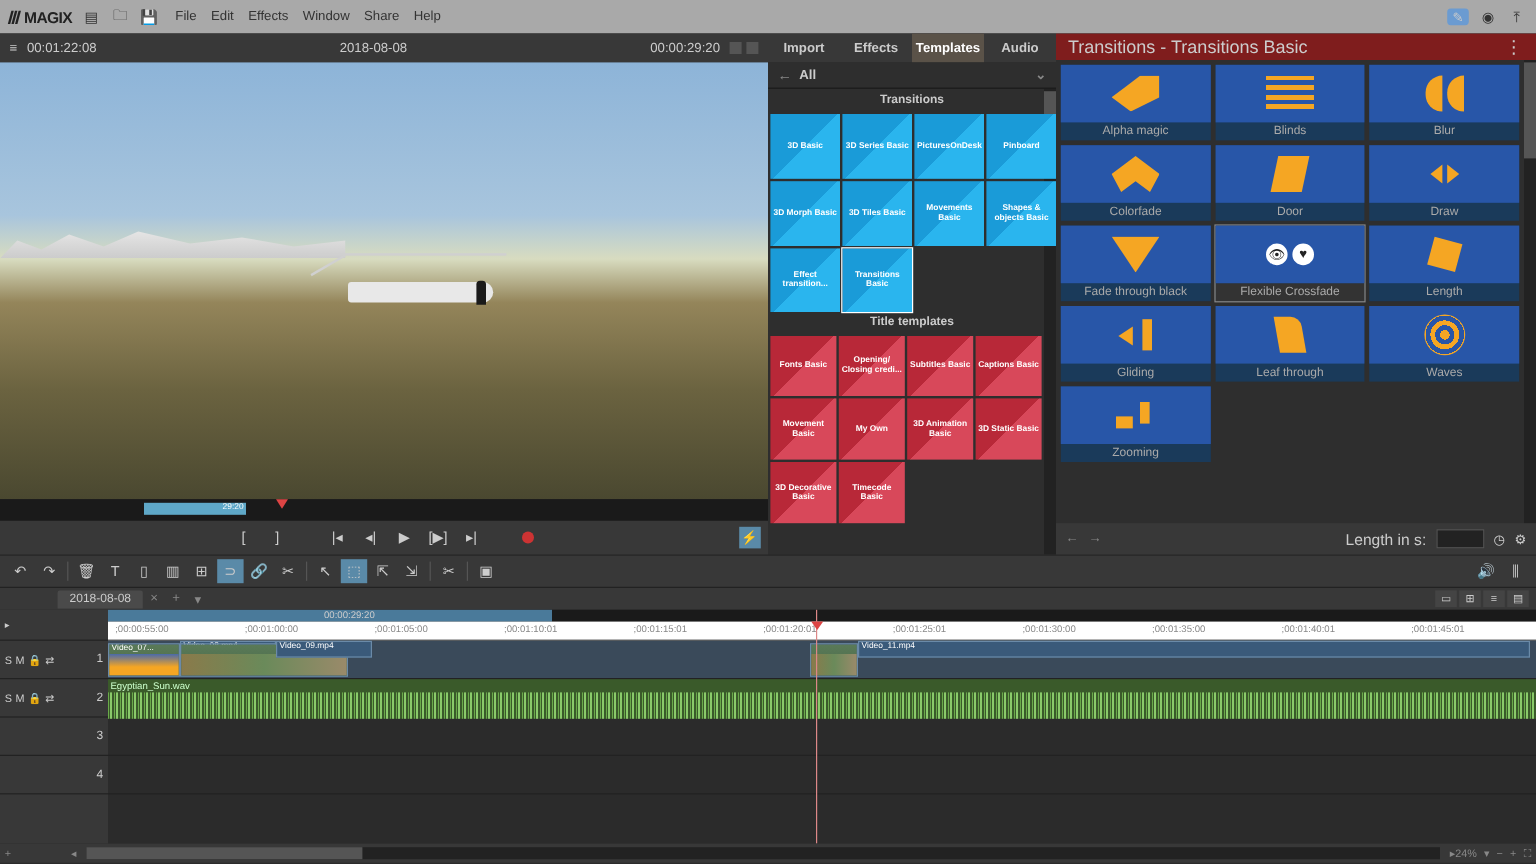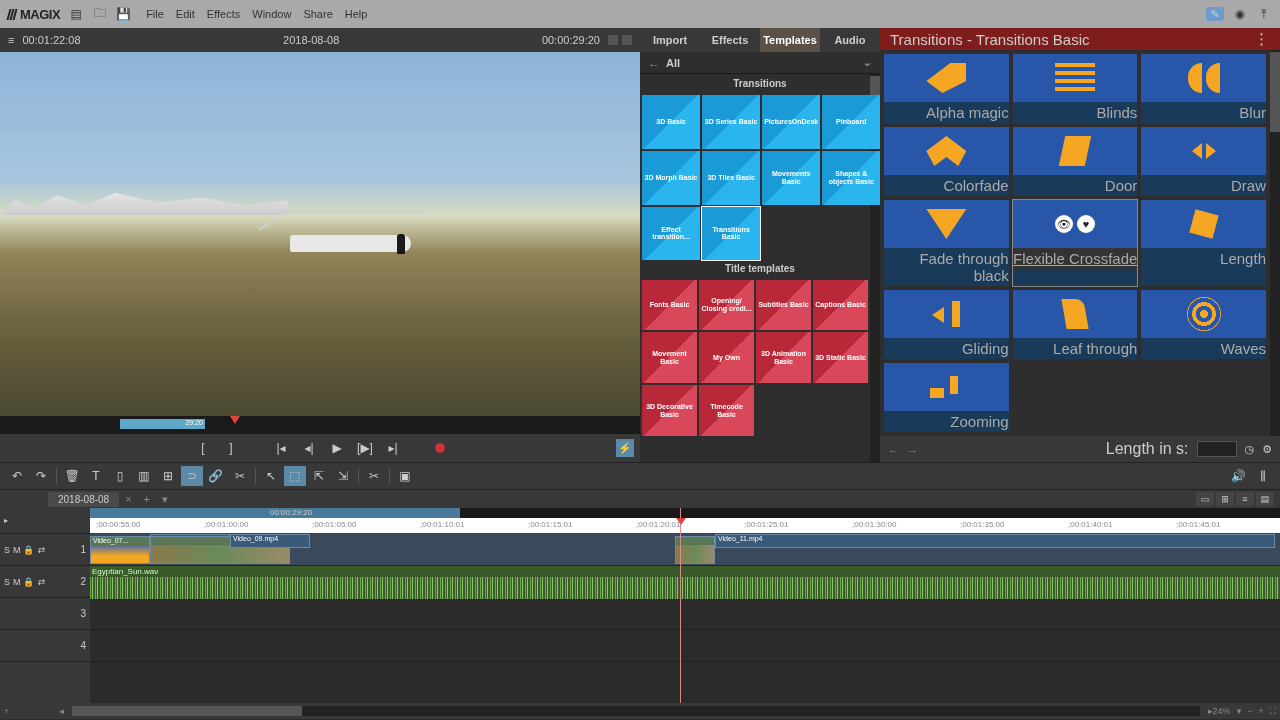--- a/index.html
+++ b/index.html
@@ -63,22 +63,22 @@
 .gallery-panel { flex:1; background:#2e2e2e; display:flex; flex-direction:column;}
 .gallery-header { height:22px; background:#7f1d1d; display:flex; align-items:center; padding:0 10px; font-size:15px; color:#ccc;}
 .gallery-header .dots { margin-left:auto; letter-spacing:1px;}
 .gallery-body { flex:1; position:relative; padding:4px 14px 4px 4px; overflow:hidden;}
 .gallery-scrollbar { position:absolute; right:0; top:0; width:10px; height:100%; background:#222;}
 .gallery-scrollbar-thumb { background:#555; height:80px; margin-top:2px;}
 .gallery-grid { display:grid; grid-template-columns: repeat(3, 1fr); gap:4px;}
 .g-item { background:#1a3a5a; display:flex; flex-direction:column; cursor:pointer;}
 .g-item.hover { outline:1px solid #888;}
 .g-thumb { height:48px; background:#2856a8; display:flex; align-items:center; justify-content:center; position:relative; overflow:hidden;}
-.g-label { font-size:15px; color:#aaa; text-align:right; padding:2px 0;}
-.g-item.hover .g-label { background:#333;text-decoration:underline;}
+.g-label { font-size:10px; color:#aaa; text-align:center; padding:2px 0;}
+.g-item.hover .g-label { background:#333;}
 .g-hover-icons { position:absolute; display:flex; gap:4px;}
 .g-hi { width:18px; height:18px; border-radius:50%; background:#fff; display:flex; align-items:center; justify-content:center; font-size:11px; color:#222;}
 
 
 .shape-alpha { width:40px; height:30px; background:#f5a623; clip-path: polygon(60% 0, 100% 0, 100% 60%, 40% 100%, 0 60%, 30% 30%);}
 .shape-blinds { width:40px; height:30px; background: repeating-linear-gradient(#f5a623 0 4px, #2856a8 4px 8px);}
 .shape-blur { width:40px; height:30px; position:relative;}
 .shape-blur::before,.shape-blur::after { content:''; position:absolute; width:14px; height:30px; background:#f5a623; border-radius:14px 0 0 14px;}
 .shape-blur::before { left:4px;} .shape-blur::after { left:22px;}
 .shape-colorfade { width:40px; height:30px; background:#f5a623; clip-path: polygon(50% 0, 100% 50%, 80% 100%, 50% 70%, 20% 100%, 0 50%); position:relative;}
@@ -93,21 +93,21 @@
 .shape-gliding::before { content:''; position:absolute; left:6px; top:8px; width:0; height:0; border-top:8px solid transparent; border-bottom:8px solid transparent; border-right:12px solid #f5a623;}
 .shape-gliding::after { content:''; position:absolute; right:6px; top:2px; width:8px; height:26px; background:#f5a623;}
 .shape-leaf { width:22px; height:30px; background:#f5a623; transform:skewX(10deg); border-radius:0 8px 0 0;}
 .shape-waves { width:34px; height:34px; border-radius:50%; background: repeating-radial-gradient(circle, #f5a623 0 4px, #2856a8 4px 8px);}
 .shape-zoom { width:40px; height:30px; position:relative;}
 .shape-zoom::before { content:''; position:absolute; left:4px; bottom:4px; width:14px; height:10px; background:#f5a623;}
 .shape-zoom::after { content:''; position:absolute; right:8px; top:4px; width:8px; height:18px; background:#f5a623;}
 
 .gallery-footer { height:26px; background:#383838; display:flex; align-items:center; padding:0 8px; gap:8px;}
 .gf-arrow { color:#888; cursor:pointer;}
-.gf-label { margin-left:auto; font-size:16px; color:#ccc;}
+.gf-label { margin-left:auto; font-size:13px; color:#ccc;}
 .gf-input { width:40px; height:16px; background:#222; border:1px solid #555;}
 .gf-gear { color:#ccc;}
 
 
 .toolbar-row { height:28px; background:#383838; display:flex; align-items:center; padding:0 6px; gap:2px; border-top:1px solid #222; border-bottom:1px solid #222;}
 .tb-btn { width:22px; height:20px; display:flex; align-items:center; justify-content:center; color:#ccc; font-size:12px; cursor:pointer;}
 .tb-sep { width:1px; height:16px; background:#555; margin:0 2px;}
 .tb-btn.active { background:#5a8aa8;}
 .toolbar-right { margin-left:auto; display:flex; gap:2px;}
 

